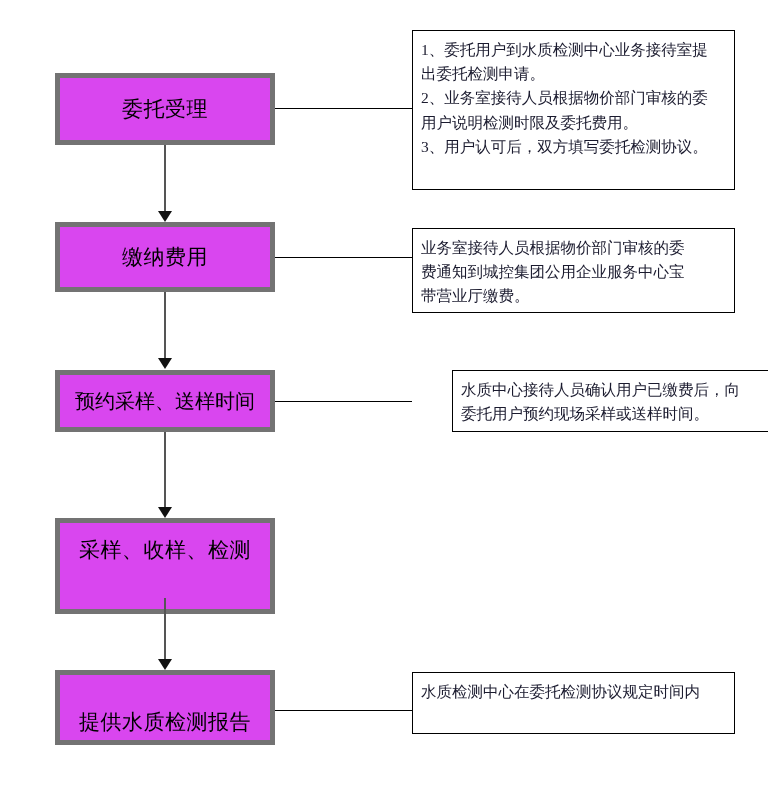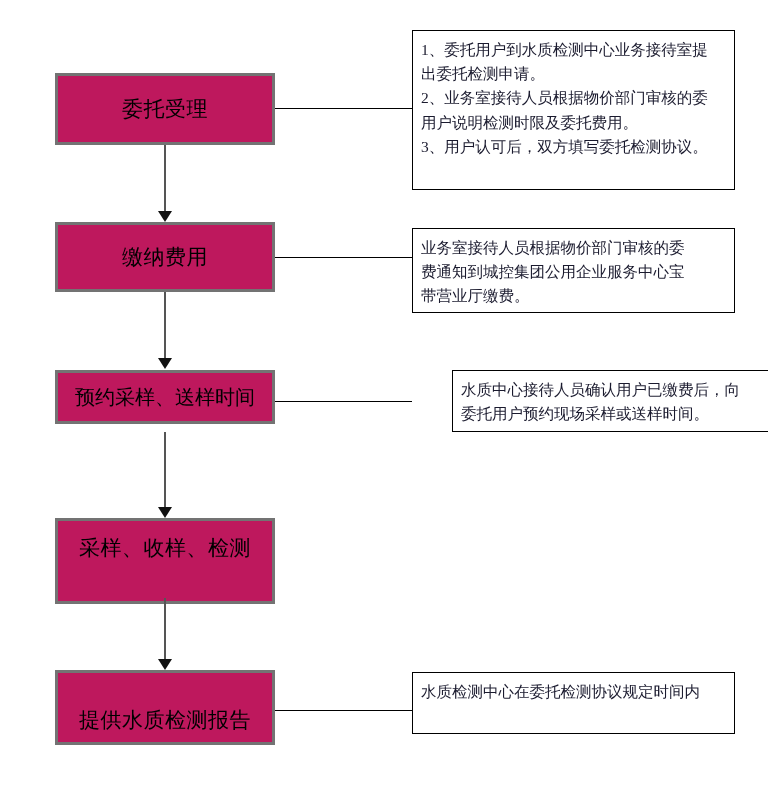--- a/index.html
+++ b/index.html
@@ -21,22 +21,22 @@
     width: 768px;
     height: 792px;
   }
 
   
   .proc-box {
     position: absolute;
     left: 55px;
     width: 220px;
     box-sizing: border-box;
-    border: 3px solid #737373;
-    background: #be185d;
+    border: 5px solid #737373;
+    background: #d946ef;
     display: flex;
     justify-content: center;
     font-family: "Liberation Sans", "DejaVu Sans", sans-serif;
     font-size: 21px;
     line-height: 1.2;
     color: #000000;
     letter-spacing: 0.5px;
     white-space: nowrap;
   }
   .proc-box.v-center { align-items: center; }
@@ -89,25 +89,25 @@
 <div id="canvas">
 
   <div class="proc-box v-center" style="top:73px; height:72px;">
     <span class="proc-label">委托受理</span>
   </div>
 
   <div class="proc-box v-center" style="top:222px; height:70px;">
     <span class="proc-label">缴纳费用</span>
   </div>
 
-  <div class="proc-box v-center tight" style="top:370px; height:54px;">
+  <div class="proc-box v-center tight" style="top:370px; height:62px;">
     <span class="proc-label">预约采样、送样时间</span>
   </div>
 
-  <div class="proc-box v-upper" style="top:518px; height:86px;">
+  <div class="proc-box v-upper" style="top:518px; height:96px;">
     <span class="proc-label">采样、收样、检测</span>
   </div>
 
   <div class="proc-box v-upper" style="top:670px; height:75px; padding-top:34px;">
     <span class="proc-label">提供水质检测报告</span>
   </div>
 
   <div class="v-arrow-line" style="left:164px; top:145px; height:66px;"></div>
   <div class="v-arrow-head" style="left:158px; top:211px;"></div>
 

